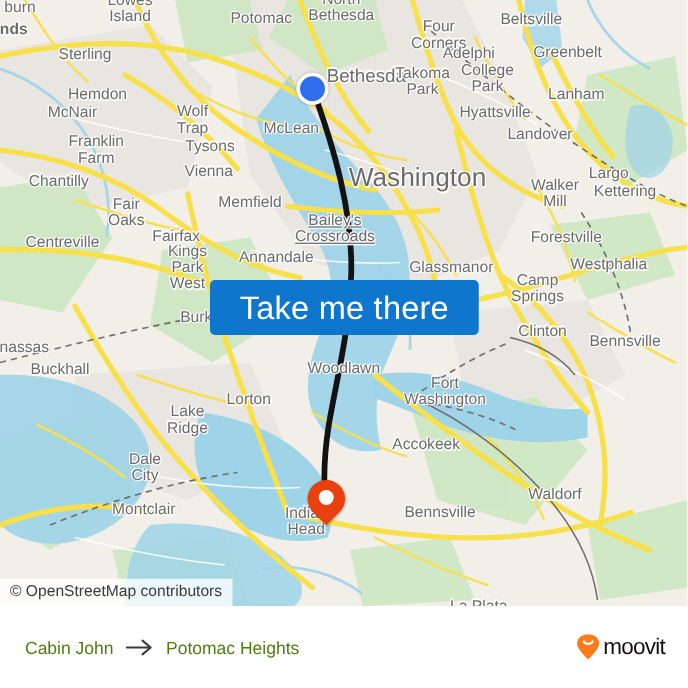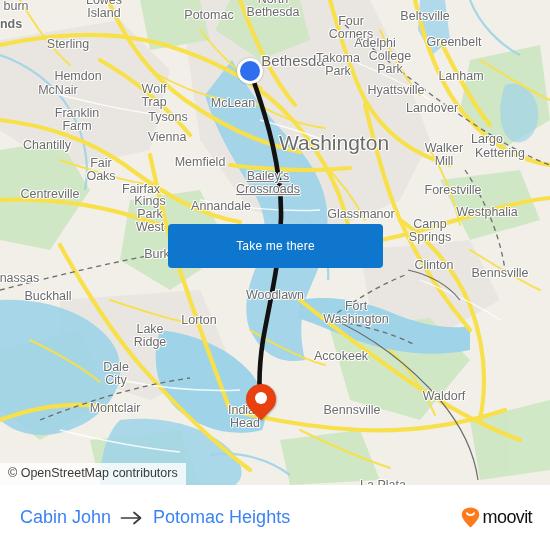--- a/index.html
+++ b/index.html
@@ -64,21 +64,21 @@
   }
 
   
   .cta {
     position: absolute;
     left: 168px; top: 224px;
     width: 215px; height: 44px;
     background: #0f76ce;
     border: none; border-radius: 4px;
     color: #ffffff;
-    font-size: 12px;
+    font-size: 26px;
     font-family: "Liberation Sans", sans-serif;
     letter-spacing: .2px;
     cursor: pointer;
     display: flex; align-items: center; justify-content: center;
   }
 
   
   .attribution {
     position: absolute; left: 0; bottom: 0;
     background: rgba(255,255,255,.80);
@@ -90,21 +90,21 @@
 
   
   .footer {
     position: absolute; left:0; top:485px; width:550px; height:65px;
     background:#ffffff;
     display:flex; align-items:center; justify-content:space-between;
     padding: 0 18px 0 20px;
   }
   .route-summary {
     display:flex; align-items:center; gap:9px;
-    font-size: 18px; color: #3b82f6;
+    font-size: 14px; color: #4d7c0f;
   }
   .arrow-icon { display:inline-block; width:24px; height:16px; }
   .logo { display:flex; align-items:center; gap:3px; }
   .logo-mark { width:19px; height:21px; display:block; }
   .logo-word { font-size:18px; font-weight:normal; color:#14100f; letter-spacing:-0.6px; }
 </style>
 </head>
 <body>
 
 <div class="app">

